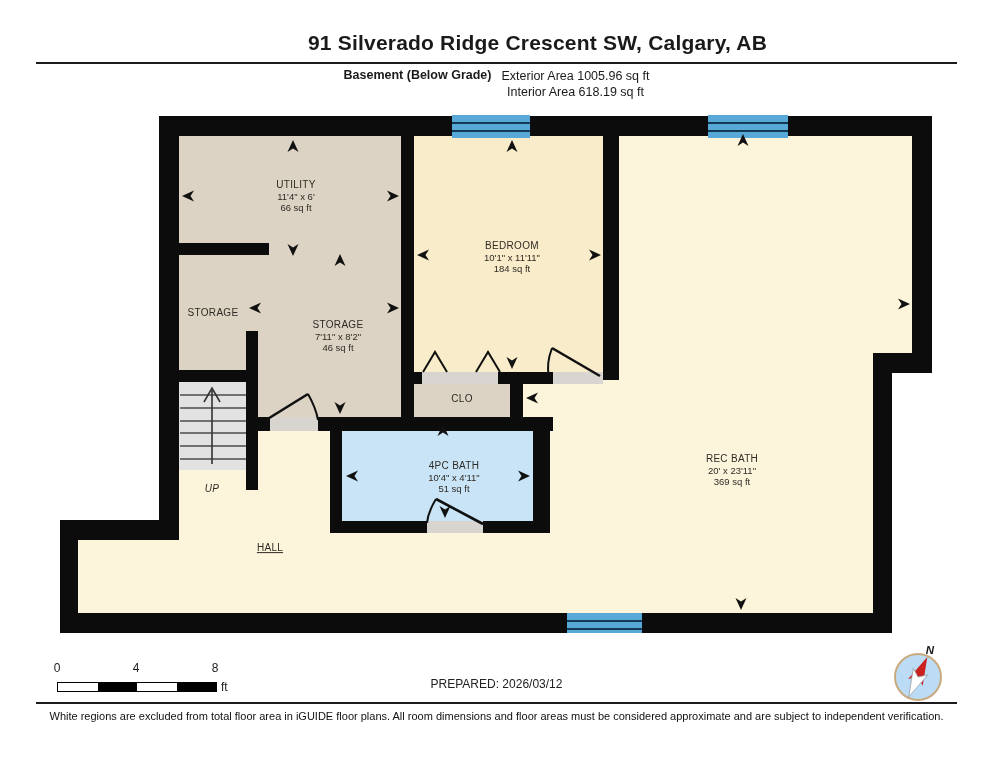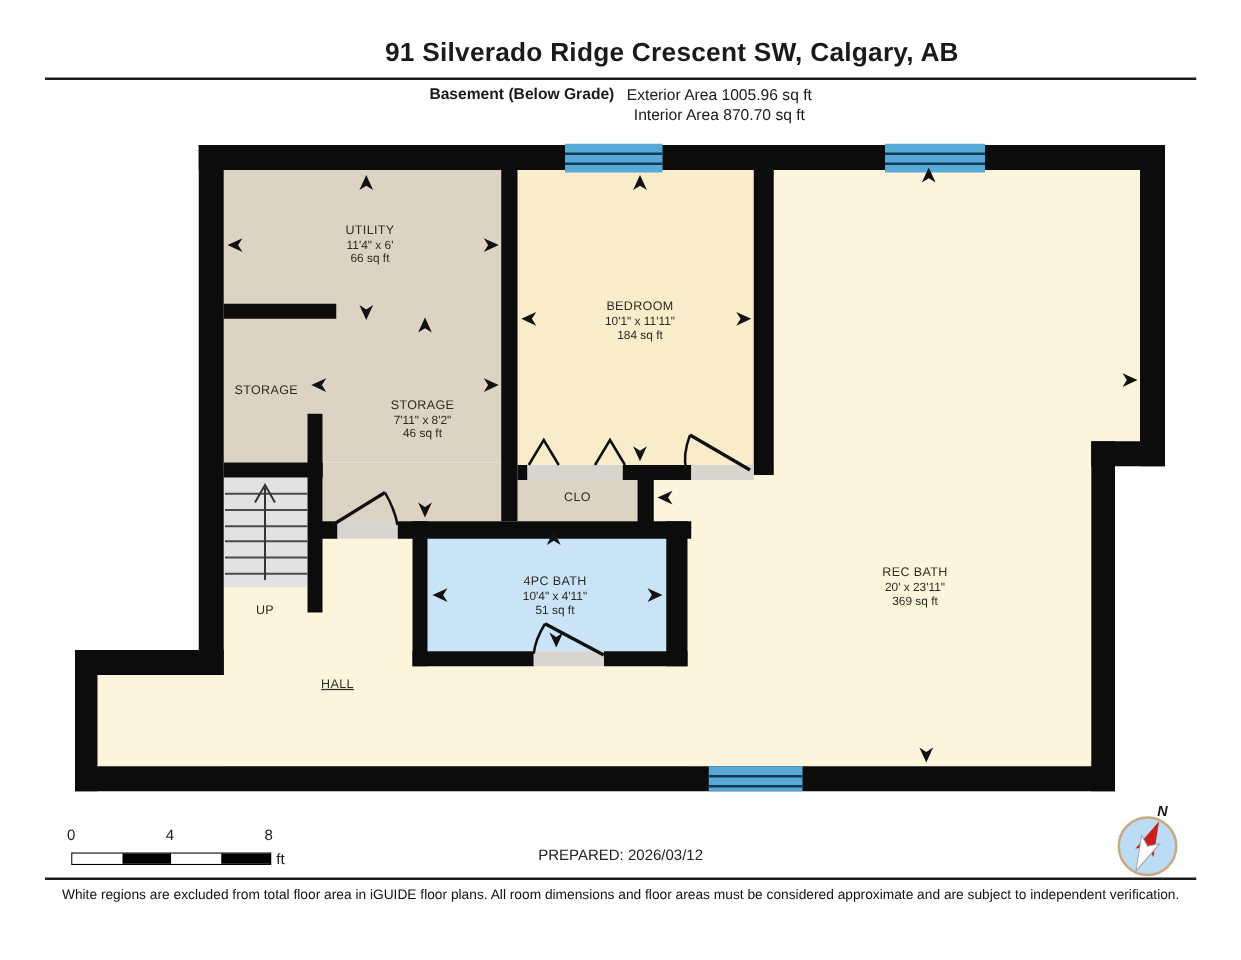--- a/index.html
+++ b/index.html
@@ -49,21 +49,21 @@
 <body>
 
 <div class="page">
 
   <div class="abs title">91 Silverado Ridge Crescent SW, Calgary, AB</div>
   <div class="abs rule rule-top"></div>
   <div class="abs floor-row">
     <div class="floor-label">Basement (Below Grade)</div>
     <div class="area-col">
       <div>Exterior Area 1005.96 sq ft</div>
-      <div>Interior Area 870.70 sq ft</div>
+      <div>Interior Area 618.19 sq ft</div>
     </div>
   </div>
 
   <div class="fill yellow" style="left:619px;top:135px;width:293px;height:238px;"></div>
   <div class="fill yellow" style="left:550px;top:373px;width:323px;height:240px;"></div>
   <div class="fill yellow" style="left:510px;top:380px;width:43px;height:37px;"></div>
   <div class="fill yellow" style="left:78px;top:540px;width:472px;height:73px;"></div>
   <div class="fill yellow" style="left:179px;top:470px;width:79px;height:143px;"></div>
   <div class="fill yellow" style="left:258px;top:417px;width:292px;height:196px;"></div>
 
@@ -194,34 +194,34 @@
     <div class="sub">46 sq ft</div>
   </div>
   <div class="room-label" style="left:512px;top:257px;">
     <div class="name">BEDROOM</div>
     <div class="sub">10'1" x 11'11"</div>
     <div class="sub">184 sq ft</div>
   </div>
   <div class="room-label" style="left:462px;top:399px;">
     <div class="name">CLO</div>
   </div>
-  <div class="room-label" style="left:444px;top:477px;">
+  <div class="room-label" style="left:454px;top:477px;">
     <div class="name">4PC BATH</div>
     <div class="sub">10'4" x 4'11"</div>
     <div class="sub">51 sq ft</div>
   </div>
   <div class="room-label" style="left:732px;top:470px;">
     <div class="name">REC BATH</div>
     <div class="sub">20' x 23'11"</div>
     <div class="sub">369 sq ft</div>
   </div>
   <div class="room-label" style="left:270px;top:548px;text-decoration:underline;">
     <div class="name">HALL</div>
   </div>
-  <div class="room-label" style="left:212px;top:489px;">
+  <div class="room-label" style="left:212px;top:489px;font-style:italic;">
     <div class="name">UP</div>
   </div>
 
   <div class="scale-num" style="left:57px;top:661px;">0</div>
   <div class="scale-num" style="left:136px;top:661px;">4</div>
   <div class="scale-num" style="left:215px;top:661px;">8</div>
   <div class="scale-bar">
     <span class="sb-w"></span>
       <span class="sb-b"></span>
       <span class="sb-w"></span>

